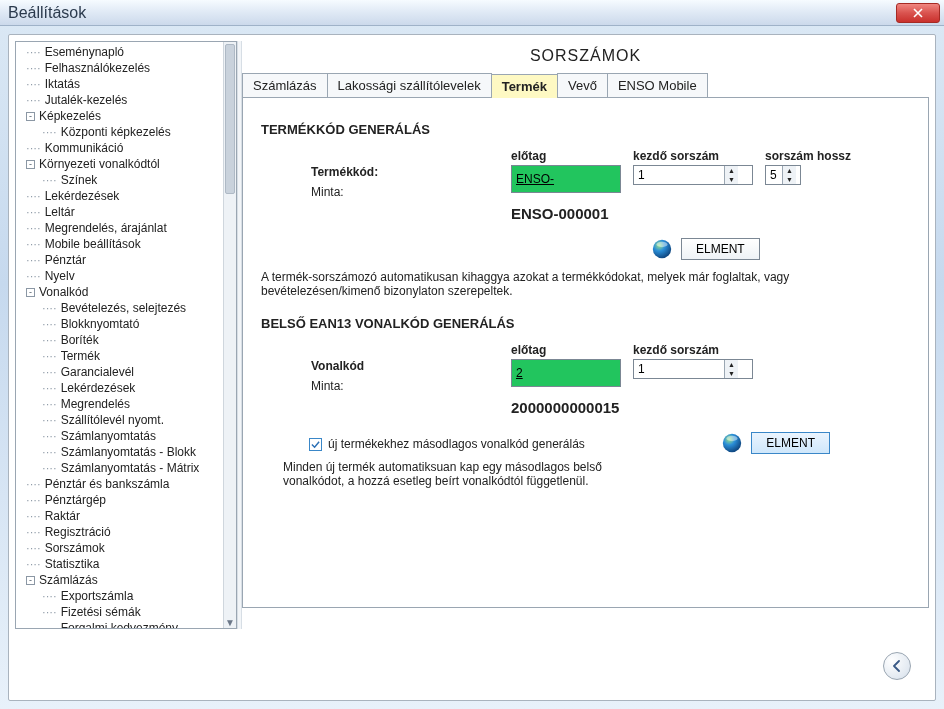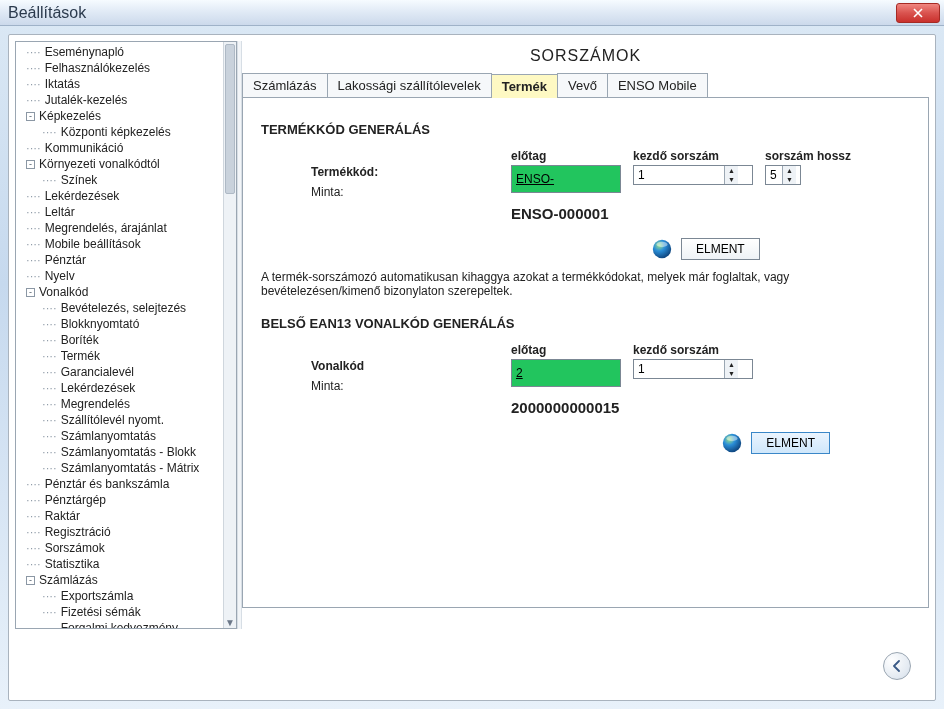--- a/index.html
+++ b/index.html
@@ -408,29 +408,38 @@
                   <input style="width: 90px;" value="1">
                   <div class="btns">
                       <span>▲</span>
                       <span>▼</span>
                     </div>
                 </div>
               </div>
             </div>
           </div>
           <div style="display:flex; align-items:center;">
+            <div class="chk-row">
+              <div class="chk">
+                <svg viewBox="0 0 10 10">
+                    <path d="M1 5 L4 8 L9 2" stroke="#2a6fb5" stroke-width="1.6" fill="none"></path>
+                  </svg>
+              </div>
+              <span>új termékekhez másodlagos vonalkód generálás</span>
+            </div>
             <div style="flex:1"></div>
             <div class="act-row" style="padding-left:0; margin:16px 80px 0 0;">
               <svg class="globe" viewBox="0 0 24 24">
                 <circle cx="12" cy="12" r="10" class="g1"></circle>
                 <ellipse cx="12" cy="7" rx="6" ry="3" fill="#fff" opacity="0.45"></ellipse>
               </svg>
               <button class="btn hl">ELMENT</button>
             </div>
           </div>
+          <p class="info2">Minden új termék automatiksuan kap egy másodlagos belső vonalkódot, a hozzá esetleg beírt vonalkódtól függetlenül.</p>
 
         </div>
       </div>
     </div>
 
     <div class="nav-back">
       <svg viewBox="0 0 10 12">
           <path d="M7 1 L2 6 L7 11" stroke="#3a5a86" stroke-width="1.8" fill="none" stroke-linecap="round" stroke-linejoin="round"></path>
         </svg>
     </div>

